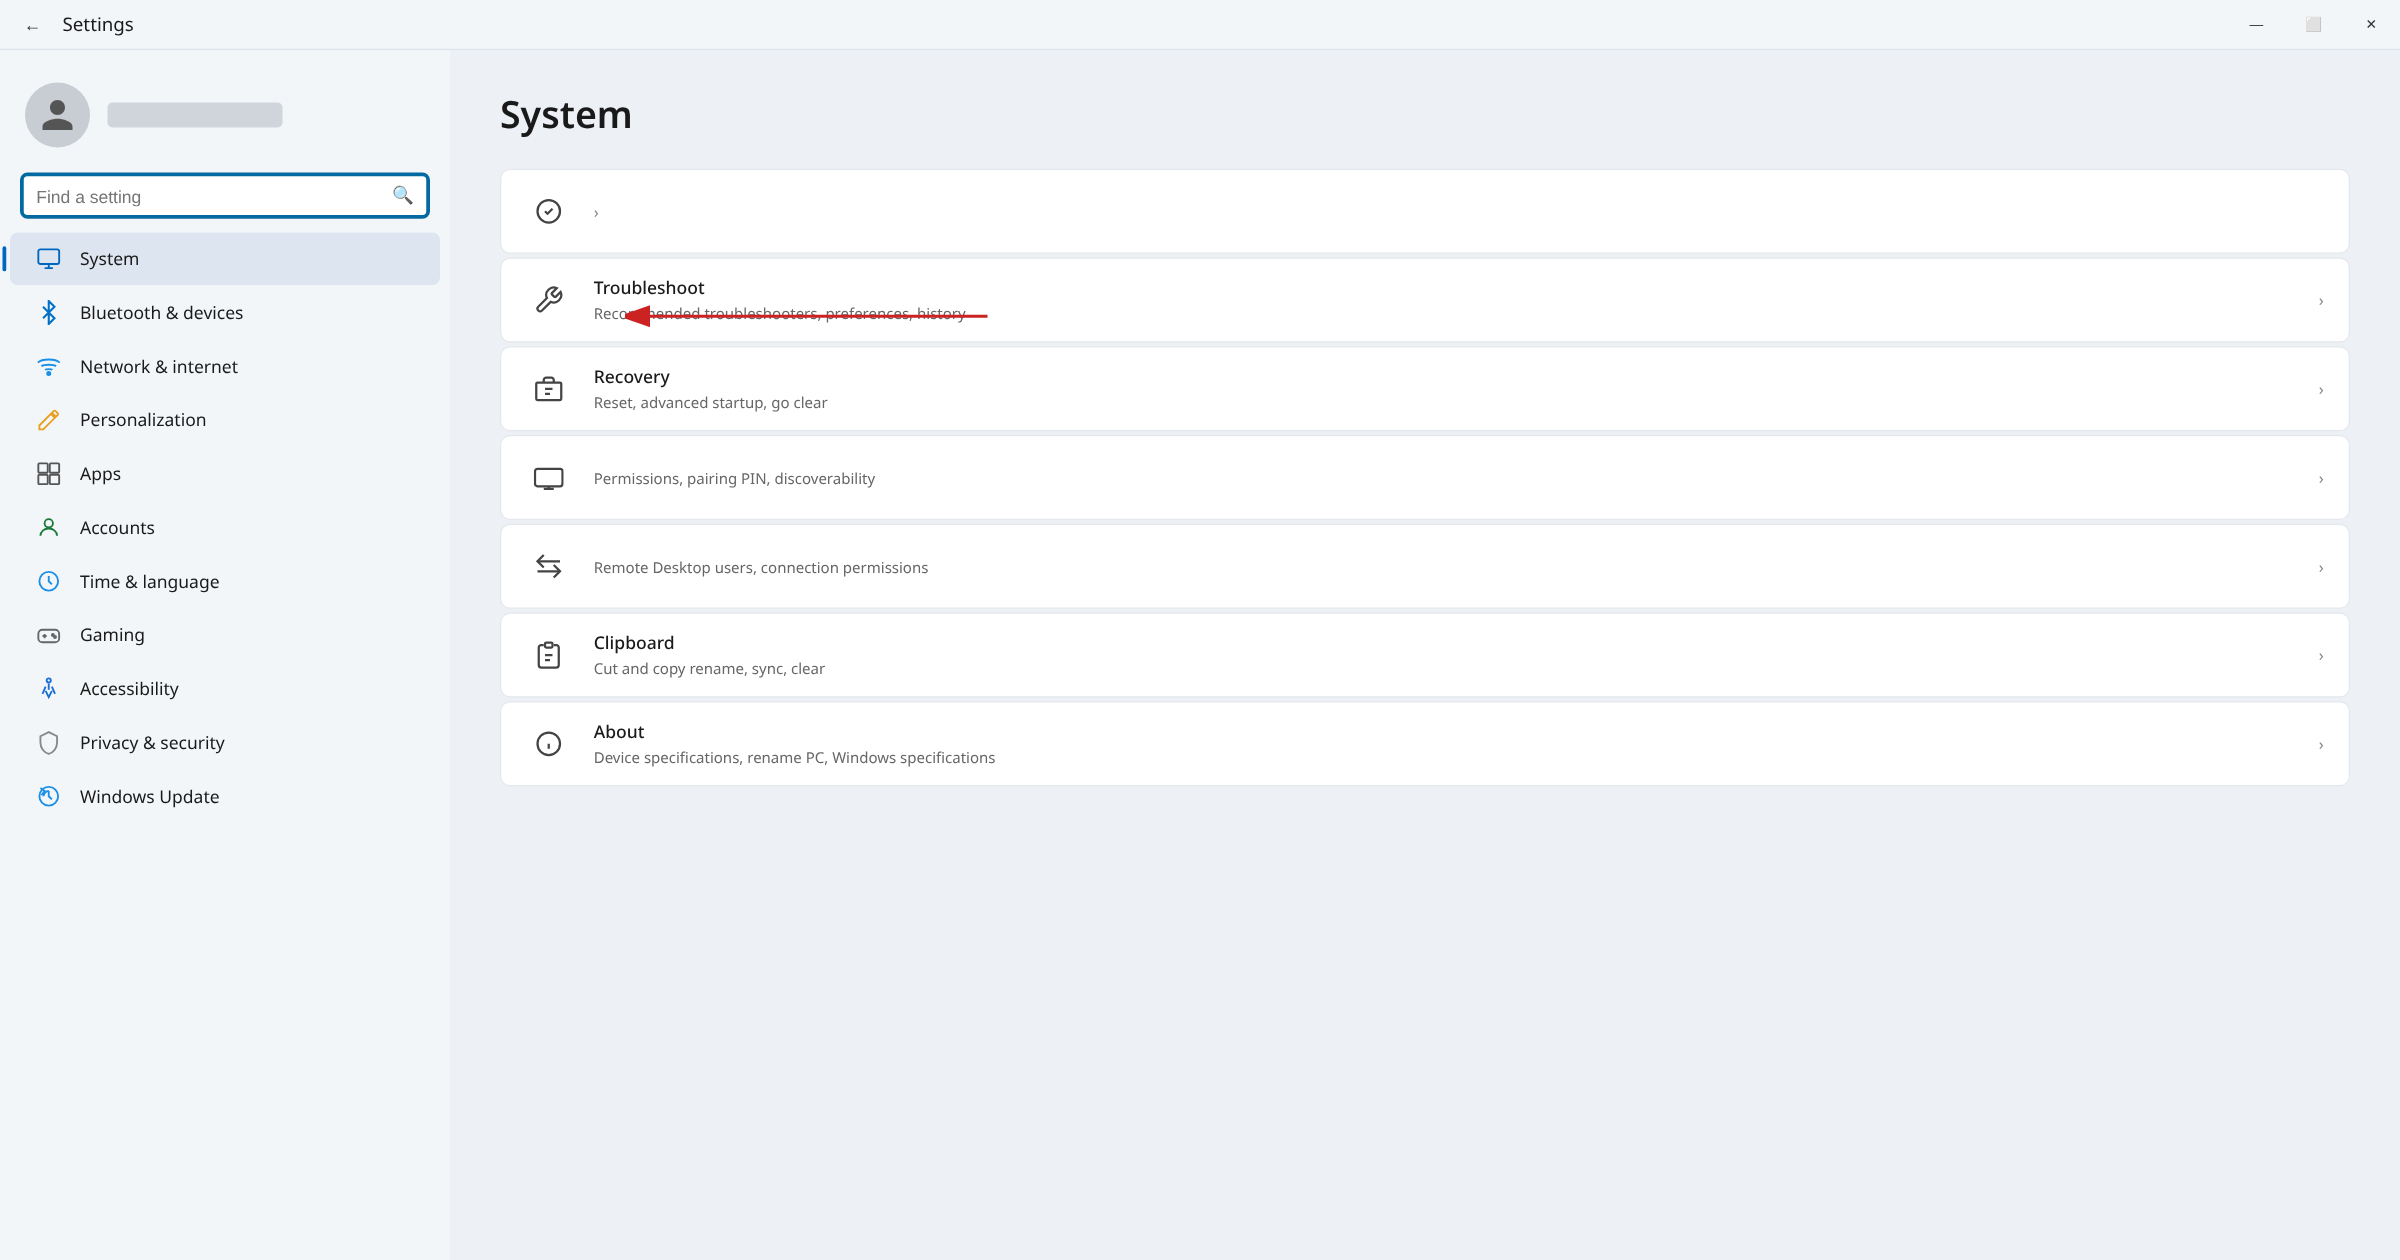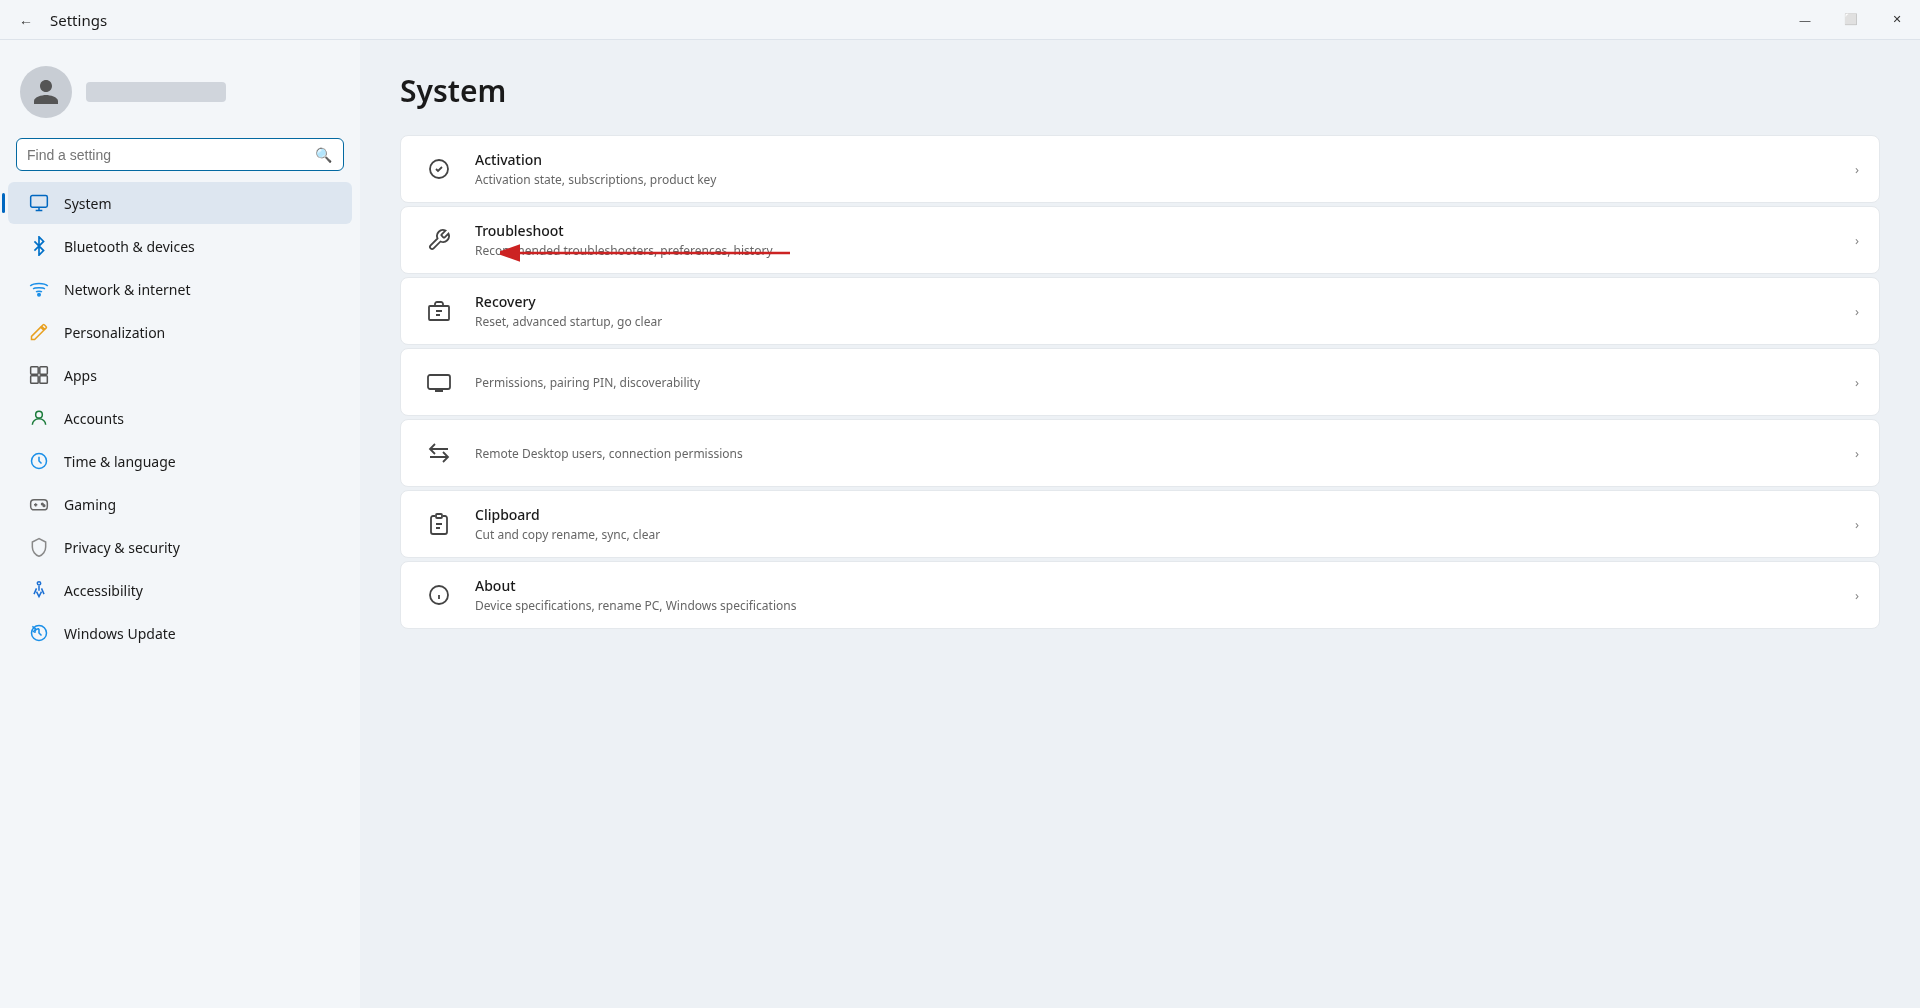--- a/index.html
+++ b/index.html
@@ -99,21 +99,21 @@
       width: 140px;
       height: 20px;
       background: #d0d5dc;
       border-radius: 4px;
     }
     .search-box {
       margin: 0 16px 10px 16px;
       display: flex;
       align-items: center;
       background: white;
-      border: 1px solid #0369a1;
+      border: 3px solid #0369a1;
       border-radius: 6px;
       padding: 6px 10px;
       gap: 8px;
     }
     .search-input {
       border: none;
       outline: none;
       font-size: 14px;
       color: #555;
       flex: 1;
@@ -327,35 +327,35 @@
               <rect x="2" y="7" width="20" height="12" rx="4"></rect>
               <path d="M8 11v4M6 13h4"></path>
               <circle cx="16" cy="12" r="1" fill="#666"></circle>
               <circle cx="18" cy="14" r="1" fill="#666"></circle>
             </svg>
           </span>
     <span>Gaming</span>
   </div>
         <div class="nav-item">
     <span class="nav-icon">
-            <svg viewBox="0 0 24 24" fill="none" stroke="#888" stroke-width="1.8">
-              <path d="M12 2L4 6v6c0 5.1 3.4 9.8 8 11 4.6-1.2 8-5.9 8-11V6L12 2z"></path>
-            </svg>
-          </span>
-    <span>Privacy &amp; security</span>
-  </div>
-        <div class="nav-item">
-    <span class="nav-icon">
             <svg viewBox="0 0 24 24" fill="none" stroke="#1a6fd4" stroke-width="1.8">
               <circle cx="12" cy="4" r="2"></circle>
               <path d="M12 7v6M9 10l-3 7M15 10l3 7"></path>
               <path d="M9 14l3 6 3-6"></path>
             </svg>
           </span>
     <span>Accessibility</span>
+  </div>
+        <div class="nav-item">
+    <span class="nav-icon">
+            <svg viewBox="0 0 24 24" fill="none" stroke="#888" stroke-width="1.8">
+              <path d="M12 2L4 6v6c0 5.1 3.4 9.8 8 11 4.6-1.2 8-5.9 8-11V6L12 2z"></path>
+            </svg>
+          </span>
+    <span>Privacy &amp; security</span>
   </div>
         <div class="nav-item">
     <span class="nav-icon">
             <svg viewBox="0 0 24 24" fill="none" stroke="#1a8fe8" stroke-width="1.8">
               <circle cx="12" cy="12" r="9"></circle>
               <path d="M12 7v5l3 3M7 12a5 5 0 015-5"></path>
               <path d="M4 4l4 3-3 4"></path>
             </svg>
           </span>
     <span>Windows Update</span>
@@ -378,24 +378,20 @@
       </svg>
 
       <div class="settings-list" id="settings-list">
           <div class="settings-item">
     <div class="item-icon">
               <svg viewBox="0 0 24 24" fill="none" stroke="#444" stroke-width="1.8">
                 <circle cx="12" cy="12" r="9"></circle>
                 <path d="M9 12l2 2 4-4"></path>
               </svg>
             </div>
-    <div class="item-text">
-      <span class="item-title">Activation</span>
-      <span class="item-subtitle">Activation state, subscriptions, product key</span>
-    </div>
     <span class="item-chevron">›</span>
   </div>
           <div class="settings-item">
     <div class="item-icon">
               <svg viewBox="0 0 24 24" fill="none" stroke="#444" stroke-width="1.8">
                 <path d="M14.7 6.3a1 1 0 0 0 0 1.4l1.6 1.6a1 1 0 0 0 1.4 0l3.77-3.77a6 6 0 0 1-7.94 7.94l-6.91 6.91a2.12 2.12 0 0 1-3-3l6.91-6.91a6 6 0 0 1 7.94-7.94l-3.76 3.76z"></path>
               </svg>
             </div>
     <div class="item-text">
       <span class="item-title">Troubleshoot</span>

